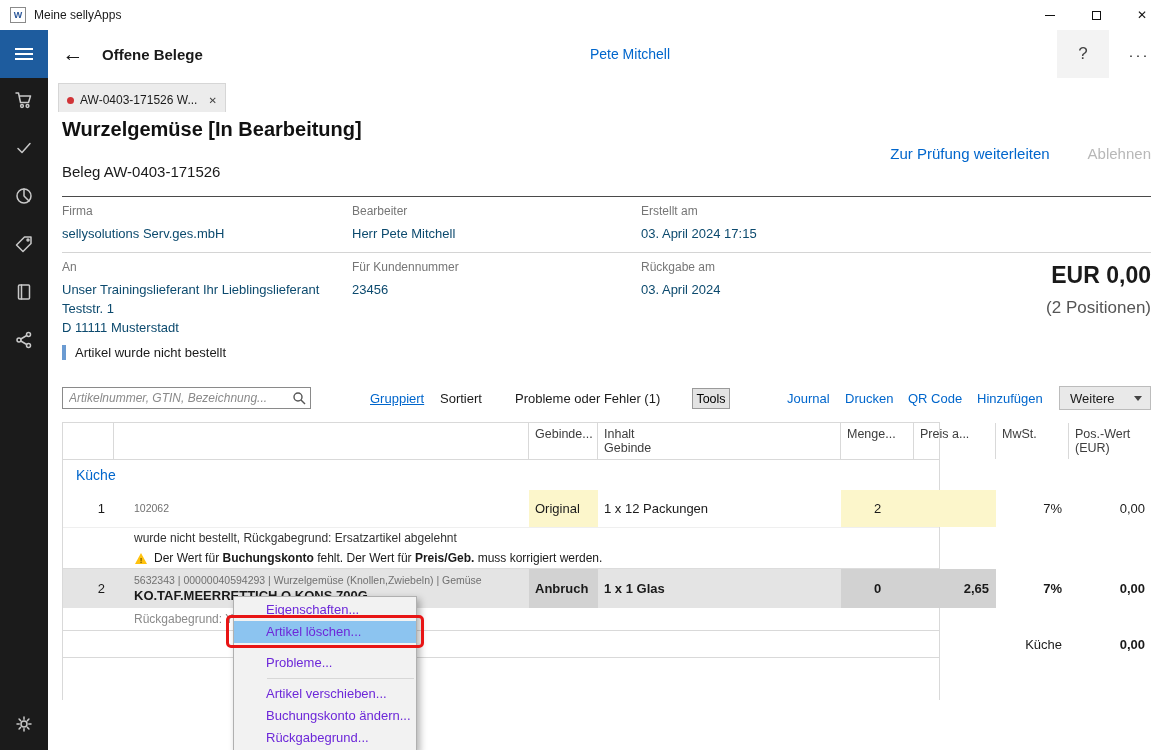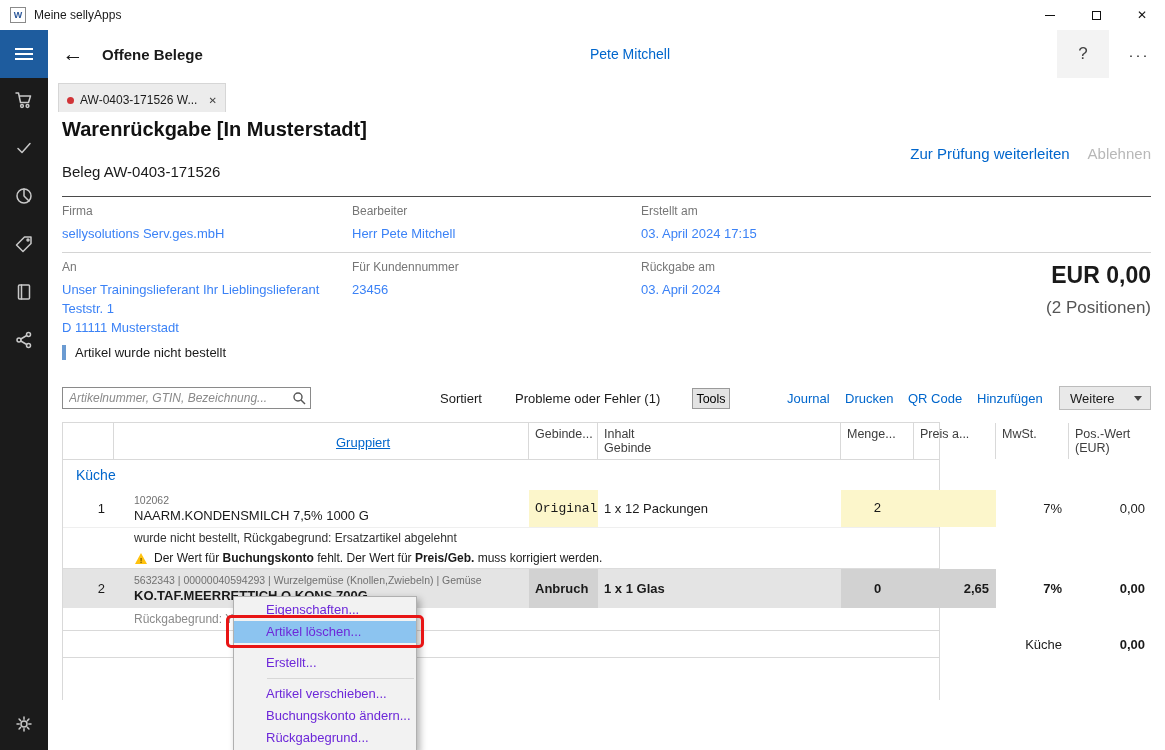--- a/index.html
+++ b/index.html
@@ -43,30 +43,30 @@
   .tab { position:absolute; left:10px; top:5px; height:14px; width:168px; background:#ececec; border:1px solid #d6d6d6;
          display:flex; align-items:center; padding:16px 8px; }
   .tab-dot { width:7px; height:7px; border-radius:50%; background:#d13438; margin-right:6px; flex:none; }
   .tab-label { font-size:12px; white-space:nowrap; overflow:hidden; flex:1; }
   .tab-close { font-size:10px; color:#444; margin-left:6px; flex:none; }
 
   
   .main { position:absolute; left:48px; top:112px; width:1117px; height:638px; background:#fff; }
 
   .doc-title { position:absolute; left:14px; top:6px; font-size:20px; font-weight:bold; color:#111; }
-  .doc-actions { position:absolute; right:14px; top:33px; display:flex; gap:18px; font-size:15px; }
+  .doc-actions { position:absolute; right:14px; top:33px; display:flex; gap:38px; font-size:15px; }
   .act-forward { color:var(--accent); }
   .act-reject { color:#b8b8b8; }
   .doc-beleg { position:absolute; left:14px; top:51px; font-size:15px; }
 
   .hr1 { position:absolute; left:14px; top:84px; width:1089px; height:1px; background:#4a4a4a; }
   .hr2 { position:absolute; left:14px; top:140px; width:1089px; height:1px; background:#d4d4d4; }
 
   .flabel { position:absolute; font-size:12px; color:#767676; }
-  .fvalue { position:absolute; font-size:13px; color:#3b82f6; line-height:19px; }
+  .fvalue { position:absolute; font-size:13px; color:#0c4a6e; line-height:19px; }
 
   .doc-total { position:absolute; right:14px; top:150px; font-size:23px; font-weight:bold; }
   .doc-pos   { position:absolute; right:14px; top:186px; font-size:17px; color:#555; }
 
   .legend { position:absolute; left:14px; top:233px; display:flex; align-items:center; gap:9px; }
   .legend-bar { width:4px; height:15px; background:#6b9bd2; }
   .legend-text { font-size:13px; }
 
   
   .search-box { position:absolute; left:14px; top:275px; width:249px; height:22px; }
@@ -98,21 +98,21 @@
   .rmain { height:38px; border-bottom:1px solid #efefef; }
   .rmain .c, .r2 .c { display:flex; align-items:center; font-size:13px; }
   .cell-num { justify-content:flex-end; padding-right:9px; }
   .cell-desc { flex-direction:column; align-items:flex-start !important; justify-content:center; padding-left:20px; }
   .meta-line { font-size:10.5px; color:#707070; line-height:13px; }
   .name-line { font-size:13px; line-height:17px; }
   .cell-geb { padding-left:6px; }
   .cell-inh { padding-left:6px; }
   .cell-center { justify-content:center; }
   .cell-right { justify-content:flex-end; padding-right:7px; }
-  .bg-yellow { background:var(--yellow);font-family:Liberation Mono, monospace; }
+  .bg-yellow { background:var(--yellow); }
 
   .rnote { height:20px; align-items:center; font-size:12px; color:#333; padding-left:71px; }
   .rwarn { height:20px; align-items:center; font-size:12px; color:#1a1a1a; padding-left:71px; gap:6px; }
   .rwarn b { font-weight:bold; }
 
   .r2 { height:40px; background:var(--sel); border-top:1px solid #dcdcdc; }
   .r2 .bg-cell { background:var(--sel-cell); }
   .r2 .bold { font-weight:bold; }
   .rnote2 { height:22px; align-items:center; font-size:12px; color:#8a8a8a; padding-left:71px; }
 
@@ -233,21 +233,21 @@
 
 <div class="tabstrip">
   <div class="tab">
     <span class="tab-dot"></span>
     <span class="tab-label">AW-0403-171526 W...</span>
     <span class="tab-close">✕</span>
   </div>
 </div>
 
 <div class="main">
-  <div class="doc-title">Warenrückgabe [In Musterstadt]</div>
+  <div class="doc-title">Wurzelgemüse [In Bearbeitung]</div>
   <div class="doc-actions">
     <span class="act-forward">Zur Prüfung weiterleiten</span>
     <span class="act-reject">Ablehnen</span>
   </div>
   <div class="doc-beleg">Beleg AW-0403-171526</div>
 
   <div class="hr1"></div>
 
   <div class="flabel" style="left:14px; top:92px;">Firma</div>
   <div class="flabel" style="left:304px; top:92px;">Bearbeiter</div>
@@ -277,21 +277,21 @@
     <span class="legend-text">Artikel wurde nicht bestellt</span>
   </div>
 
   <div class="search-box">
     <input type="text" placeholder="Artikelnummer, GTIN, Bezeichnung..." style="">
     <svg width="14" height="14" viewBox="0 0 14 14">
         <circle cx="6" cy="6" r="4" fill="none" stroke="#555" stroke-width="1.4"></circle>
         <path d="M9 9l4 4" stroke="#555" stroke-width="1.4"></path>
       </svg>
   </div>
-  <span class="tlink blue underline" style="left:288px;margin-top:44px;">Gruppiert</span>
+  <span class="tlink blue underline" style="left:322px;">Gruppiert</span>
   <span class="tlink" style="left:392px;">Sortiert</span>
   <span class="tlink" style="left:467px;">Probleme oder Fehler (1)</span>
   <button class="tools-btn">Tools</button>
   <span class="tlink blue" style="left:739px;">Journal</span>
   <span class="tlink blue" style="left:797px;">Drucken</span>
   <span class="tlink blue" style="left:860px;">QR Code</span>
   <span class="tlink blue" style="left:929px;">Hinzufügen</span>
   <div class="weitere-btn">
     <span>Weitere</span>
     <span class="chev"></span>
@@ -316,21 +316,20 @@
     </div>
 
     <div class="trow grow">
       <span class="group-label">Küche</span>
     </div>
 
     <div class="trow rmain">
       <div class="c c0 cell-num">1</div>
       <div class="c c1 cell-desc">
         <div class="meta-line">102062</div>
-        <div class="name-line">NAARM.KONDENSMILCH 7,5% 1000 G</div>
       </div>
       <div class="c c2 cell-geb bg-yellow">Original</div>
       <div class="c c3 cell-inh">1 x 12 Packungen</div>
       <div class="c c4 cell-center bg-yellow">2</div>
       <div class="c c5 cell-right bg-yellow"></div>
       <div class="c c6 cell-right">7%</div>
       <div class="c c7 cell-right">0,00</div>
     </div>
     <div class="trow rnote">wurde nicht bestellt, Rückgabegrund: Ersatzartikel abgelehnt</div>
     <div class="trow rwarn">
@@ -367,20 +366,20 @@
       <div class="c c7 cell-right" style="font-weight:bold">0,00</div>
     </div>
     <div class="trow rfill"></div>
   </div>
 </div>
 
 <div class="ctx">
   <div class="ctx-item">Eigenschaften...</div>
   <div class="ctx-item hl">Artikel löschen...</div>
   <div class="ctx-sep"></div>
-  <div class="ctx-item">Erstellt...</div>
+  <div class="ctx-item">Probleme...</div>
   <div class="ctx-sep"></div>
   <div class="ctx-item">Artikel verschieben...</div>
   <div class="ctx-item">Buchungskonto ändern...</div>
   <div class="ctx-item">Rückgabegrund...</div>
 </div>
 
 <div class="annotation"></div>
 
 </body></html>

